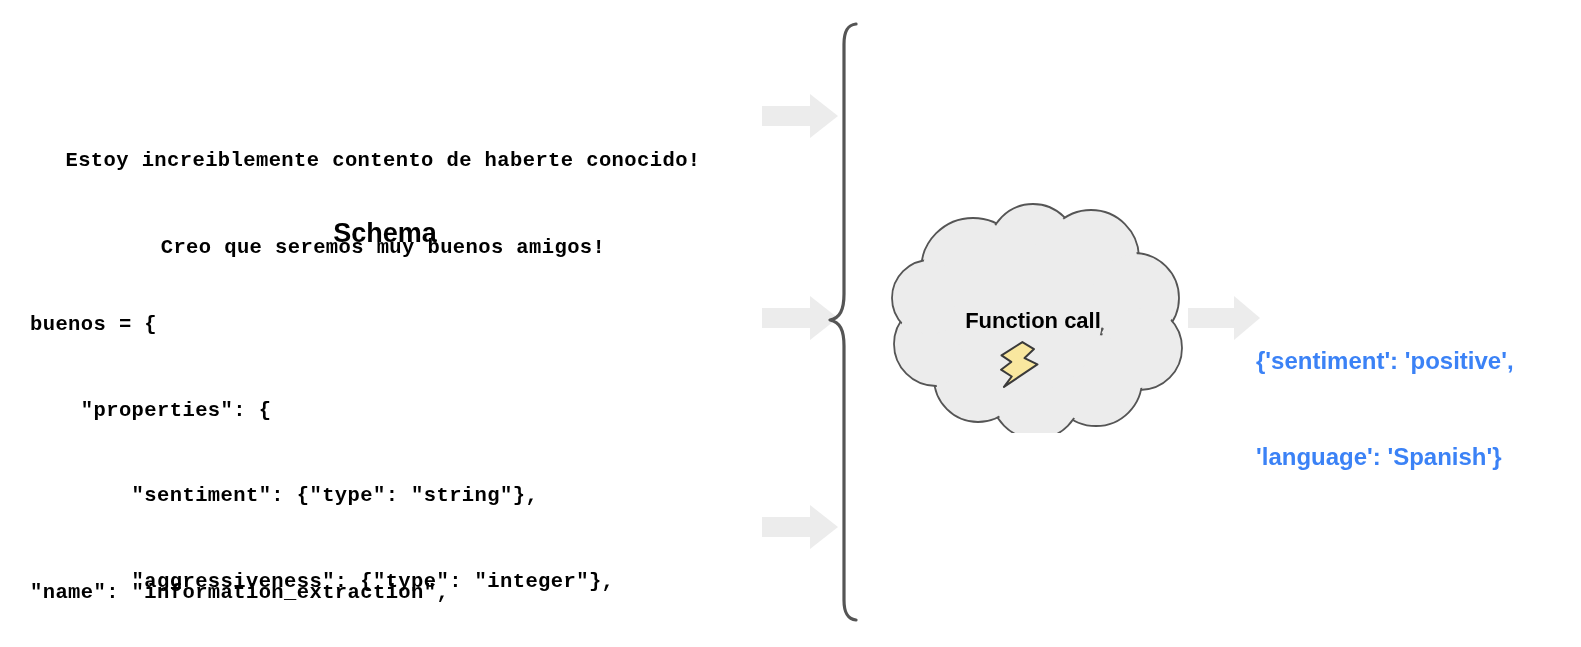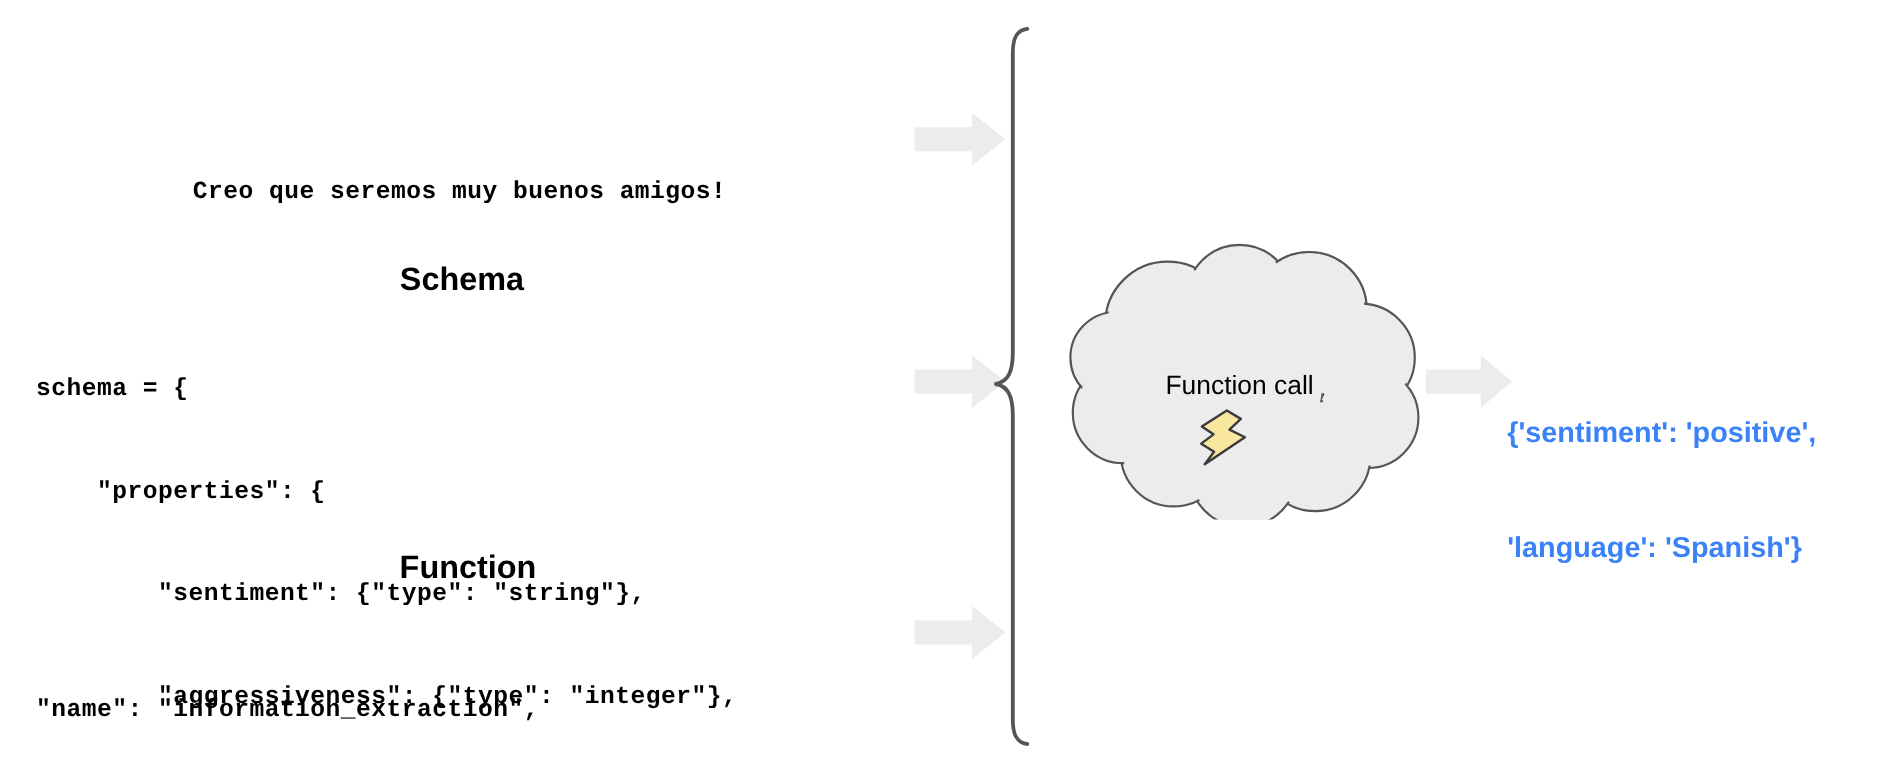--- a/index.html
+++ b/index.html
@@ -85,21 +85,21 @@
   #llm-label {
     top: 62px;
     font-family: "Liberation Sans", sans-serif;
     font-weight: bold;
     font-size: 25px;
     line-height: 1;
   }
   #function-call-label {
     top: 112px;
     font-family: "Liberation Sans", sans-serif;
-    font-weight: normal;
+    font-weight: bold;
     font-size: 22px;
     line-height: 1;
   }
   #bolt {
     position: absolute;
     left: 118px;
     top: 142px;
     width: 46px;
     height: 56px;
   }
@@ -115,35 +115,35 @@
     white-space: pre;
   }
 </style>
 </head>
 <body>
 
 <div id="canvas">
 
 
   <div class="mono-block" id="input-text">
+    <div class="mono-line">Estoy increiblemente contento de haberte conocido!</div>
     <div class="mono-line">Creo que seremos muy buenos amigos!</div>
   </div>
 
   <div class="heading" id="schema-heading" style="left:285px; top:220px; width:200px;">Schema</div>
 
   <div class="mono-block" id="schema-text">
-    <div class="mono-line">schema = {</div>
+    <div class="mono-line">buenos = {</div>
     <div class="mono-line">    "properties": {</div>
     <div class="mono-line">        "sentiment": {"type": "string"},</div>
     <div class="mono-line">        "aggressiveness": {"type": "integer"},</div>
     
     
   </div>
 
-  <div class="heading" id="function-heading" style="left:285px; top:460px; width:210px;">Function</div>
 
   <div class="mono-block" id="function-text">
     <div class="mono-line">"name": "information_extraction",</div>
     
     
   </div>
 
   <div class="arrow" style="left:762px; top:94px;">
     <svg width="76" height="44" viewBox="0 0 76 44" aria-hidden="true">
       <polygon points="0,12 48,12 48,0 76,22 48,44 48,32 0,32" fill="#ececec"></polygon>

